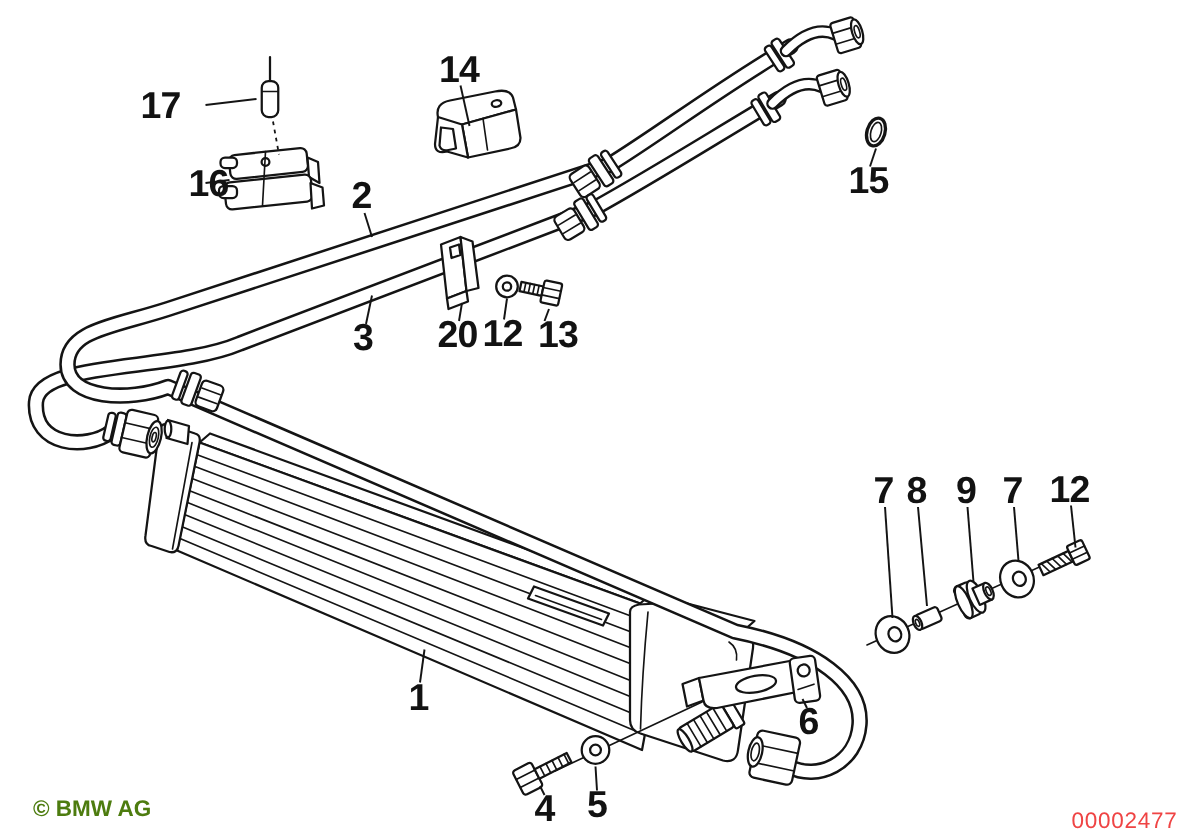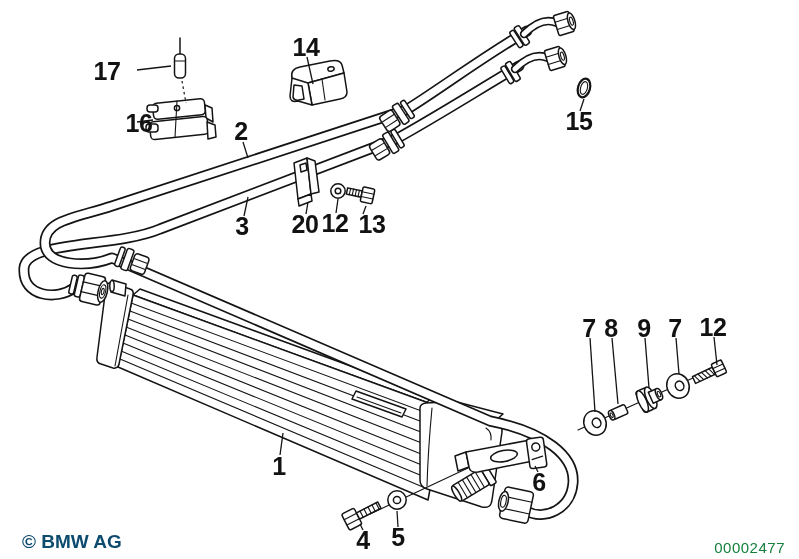--- a/index.html
+++ b/index.html
@@ -13,22 +13,22 @@
   .hb{fill:none;stroke:#141414;stroke-width:11;stroke-linecap:round;stroke-linejoin:round;}
   .hw{fill:none;stroke:#ffffff;stroke-width:7.6;stroke-linecap:round;stroke-linejoin:round;}
   .eb{fill:none;stroke:#141414;stroke-width:8.4;stroke-linecap:round;}
   .ew{fill:none;stroke:#ffffff;stroke-width:5.2;stroke-linecap:round;}
   .lead{stroke:#141414;stroke-width:1.3;}
   .dash{stroke:#141414;stroke-width:1.2;stroke-dasharray:2.5 3;}
   
   .labels-layer{position:absolute;left:0;top:0;width:100%;height:100%;pointer-events:none;}
   .part-label{position:absolute;transform:translate(-50%,-50%);font-size:25px;font-weight:700;
               color:#121212;letter-spacing:-0.5px;pointer-events:auto;}
-  .footer-copyright{position:absolute;left:22px;top:531px;font-size:19px;font-weight:600;color:#0c4a6e;}
-  .footer-docnumber{position:absolute;right:14px;top:539px;font-size:15px;color:#15803d;letter-spacing:0.5px;}
+  .footer-copyright{position:absolute;left:22px;top:531px;font-size:15px;font-weight:600;color:#4d7c0f;}
+  .footer-docnumber{position:absolute;right:14px;top:539px;font-size:15px;color:#ef4444;letter-spacing:0.5px;}
 </style>
 </head>
 <body>
 
 <div class="canvas">
 
 <svg width="799" height="559" viewBox="0 0 799 559">
   <defs>
     <g id="collar3">
       <rect class="fw" x="-9" y="-10" width="5" height="20" rx="2"></rect>

